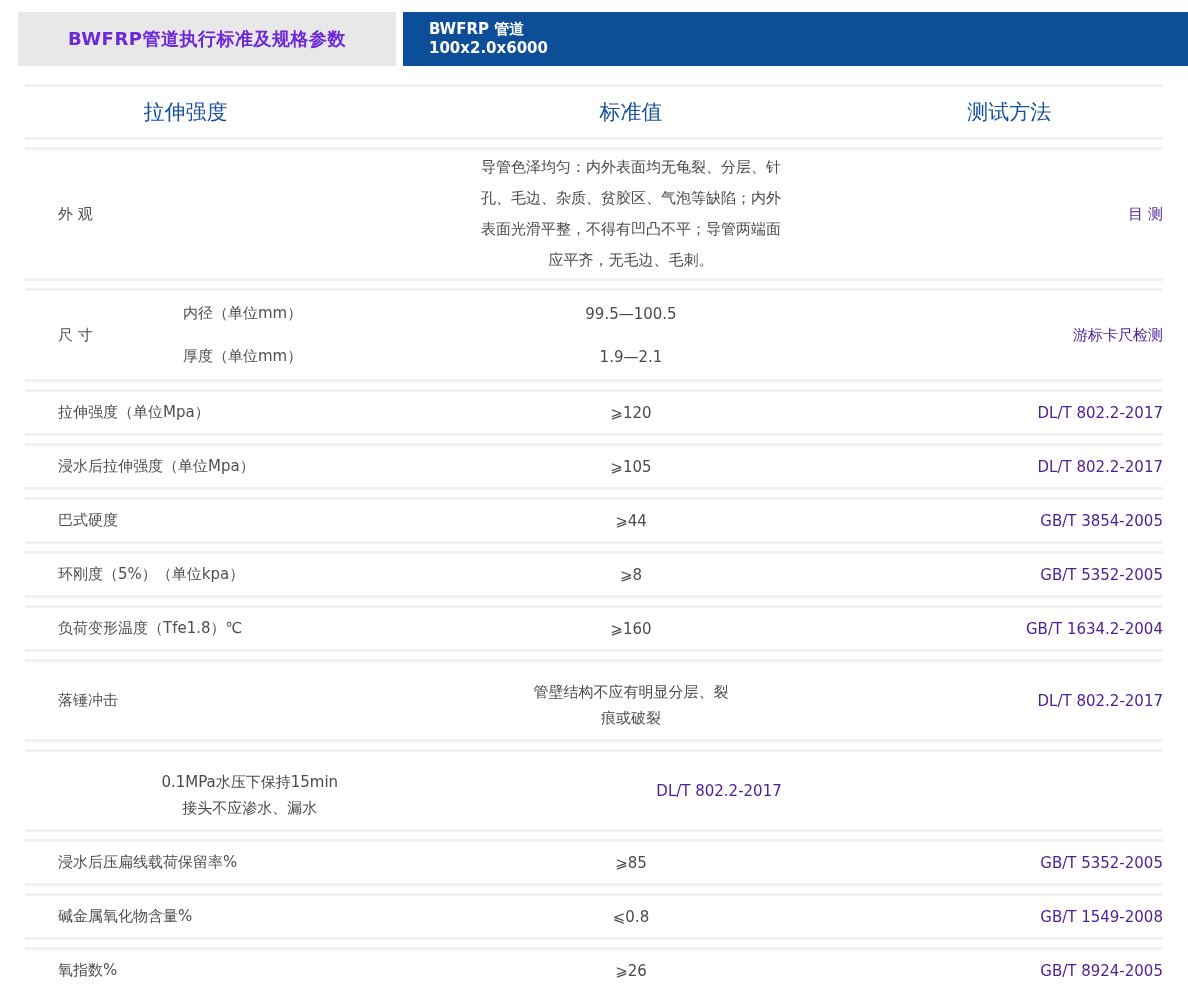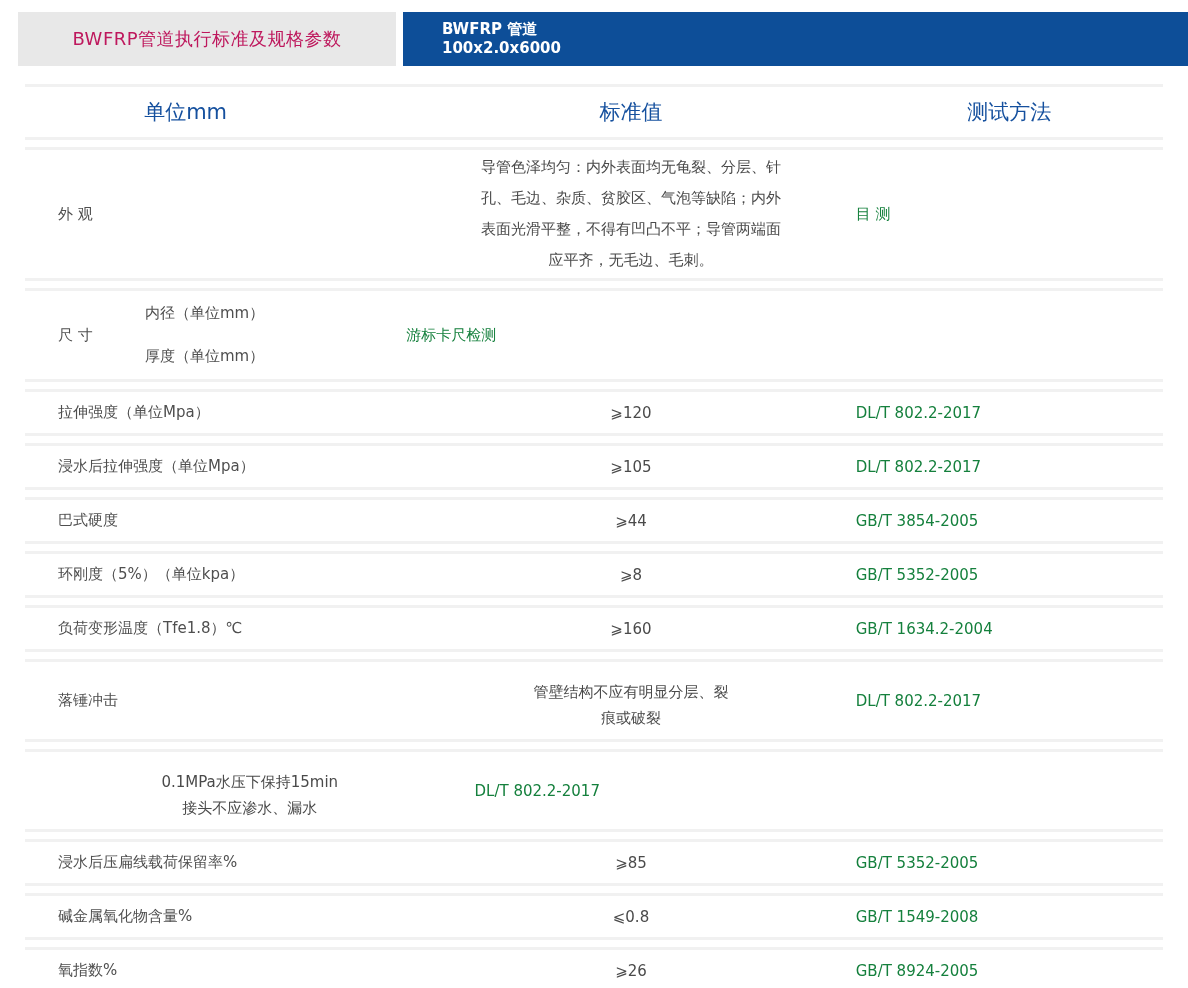--- a/index.html
+++ b/index.html
@@ -20,33 +20,33 @@
     margin: 12px 0 0 18px;
     height: 54px;
   }
   .title-badge {
     background: #e8e8e8;
     width: 378px;
     display: flex;
     align-items: center;
     justify-content: center;
     font-size: 18px;
-    font-weight: normal;
-    color: #be185d;
+    font-weight: bold;
+    color: #6d28d9;
     letter-spacing: 0.5px;
     flex: none;
   }
   .product-badge {
     background: #0d4e98;
     flex: 1;
     margin-left: 7px;
     display: flex;
     flex-direction: column;
     justify-content: center;
-    padding-left: 39px;
+    padding-left: 26px;
     color: #ffffff;
     font-size: 15px;
     font-weight: bold;
     line-height: 19px;
   }
 
   
   .spec-table { margin: 18px 25px 0 25px; }
 
   .row {
@@ -55,21 +55,21 @@
     border-top: 3px solid #f1f1f1;
     border-bottom: 3px solid #f1f1f1;
     margin-bottom: 7px;
     box-sizing: border-box;
     min-height: 47px;
   }
   .row:last-child { margin-bottom: 0; }
 
   .c1 { width: 33.5%; box-sizing: border-box; padding-left: 33px; font-size: 15px; color: #4f4f4f; }
   .c2 { width: 39.5%; box-sizing: border-box; text-align: center; font-size: 15px; color: #4a4a4a; }
-  .c3 { width: 27%;  box-sizing: border-box; text-align: left; font-size: 15px; color: #15803d; }
+  .c3 { width: 27%;  box-sizing: border-box; text-align: right; font-size: 15px; color: #4c1d95; }
 
   
   .thead { min-height: 56px; }
   .thead .c1, .thead .c2, .thead .c3 {
     font-size: 21px;
     color: #15509e;
     text-align: center;
     padding-left: 0;
   }
   .thead .c1 { padding-right: 60px; }
@@ -81,21 +81,21 @@
     max-width: 392px;
     text-align: center;
     white-space: pre-line;
     line-height: 31px;
   }
 
   
   .row-size { min-height: 94px; }
   .size-c1 { display: flex; align-items: center; }
   .size-main-label { min-width: 48px; }
-  .sub-labels { margin-left: 39px; }
+  .sub-labels { margin-left: 77px; }
   .sub-labels > div, .sub-values > div {
     min-height: 43px;
     display: flex;
     align-items: center;
   }
   .sub-values > div { justify-content: center; }
 
   
   .row-2line { min-height: 64px; }
   .row-2line .c2 { white-space: pre-line; line-height: 26px; padding: 8px 0; margin-top: 9px; }
@@ -110,21 +110,21 @@
     <div class="title-badge">BWFRP管道执行标准及规格参数</div>
     <div class="product-badge">
       <span>BWFRP 管道</span>
       <span>100x2.0x6000</span>
     </div>
   </div>
 
   <div class="spec-table">
 
     <div class="row thead">
-      <div class="c1">单位mm</div>
+      <div class="c1">拉伸强度</div>
       <div class="c2">标准值</div>
       <div class="c3">测试方法</div>
     </div>
 
     <div class="row row-appearance">
       <div class="c1">外  观</div>
       <div class="c2"><span class="para-value">导管色泽均匀：内外表面均无龟裂、分层、针
 孔、毛边、杂质、贫胶区、气泡等缺陷；内外
 表面光滑平整，不得有凹凸不平；导管两端面
 应平齐，无毛边、毛刺。</span></div>
@@ -132,20 +132,24 @@
     </div>
 
     <div class="row row-size">
       <div class="c1 size-c1">
         <span class="size-main-label">尺  寸</span>
         <div class="sub-labels">
           <div>内径（单位mm）</div>
           <div>厚度（单位mm）</div>
         </div>
       </div>
+      <div class="c2 sub-values">
+        <div>99.5—100.5</div>
+        <div>1.9—2.1</div>
+      </div>
       <div class="c3">游标卡尺检测</div>
     </div>
 
     <div class="row">
       <div class="c1">拉伸强度（单位Mpa）</div>
       <div class="c2">⩾120</div>
       <div class="c3">DL/T 802.2-2017</div>
     </div>
 
     <div class="row">

